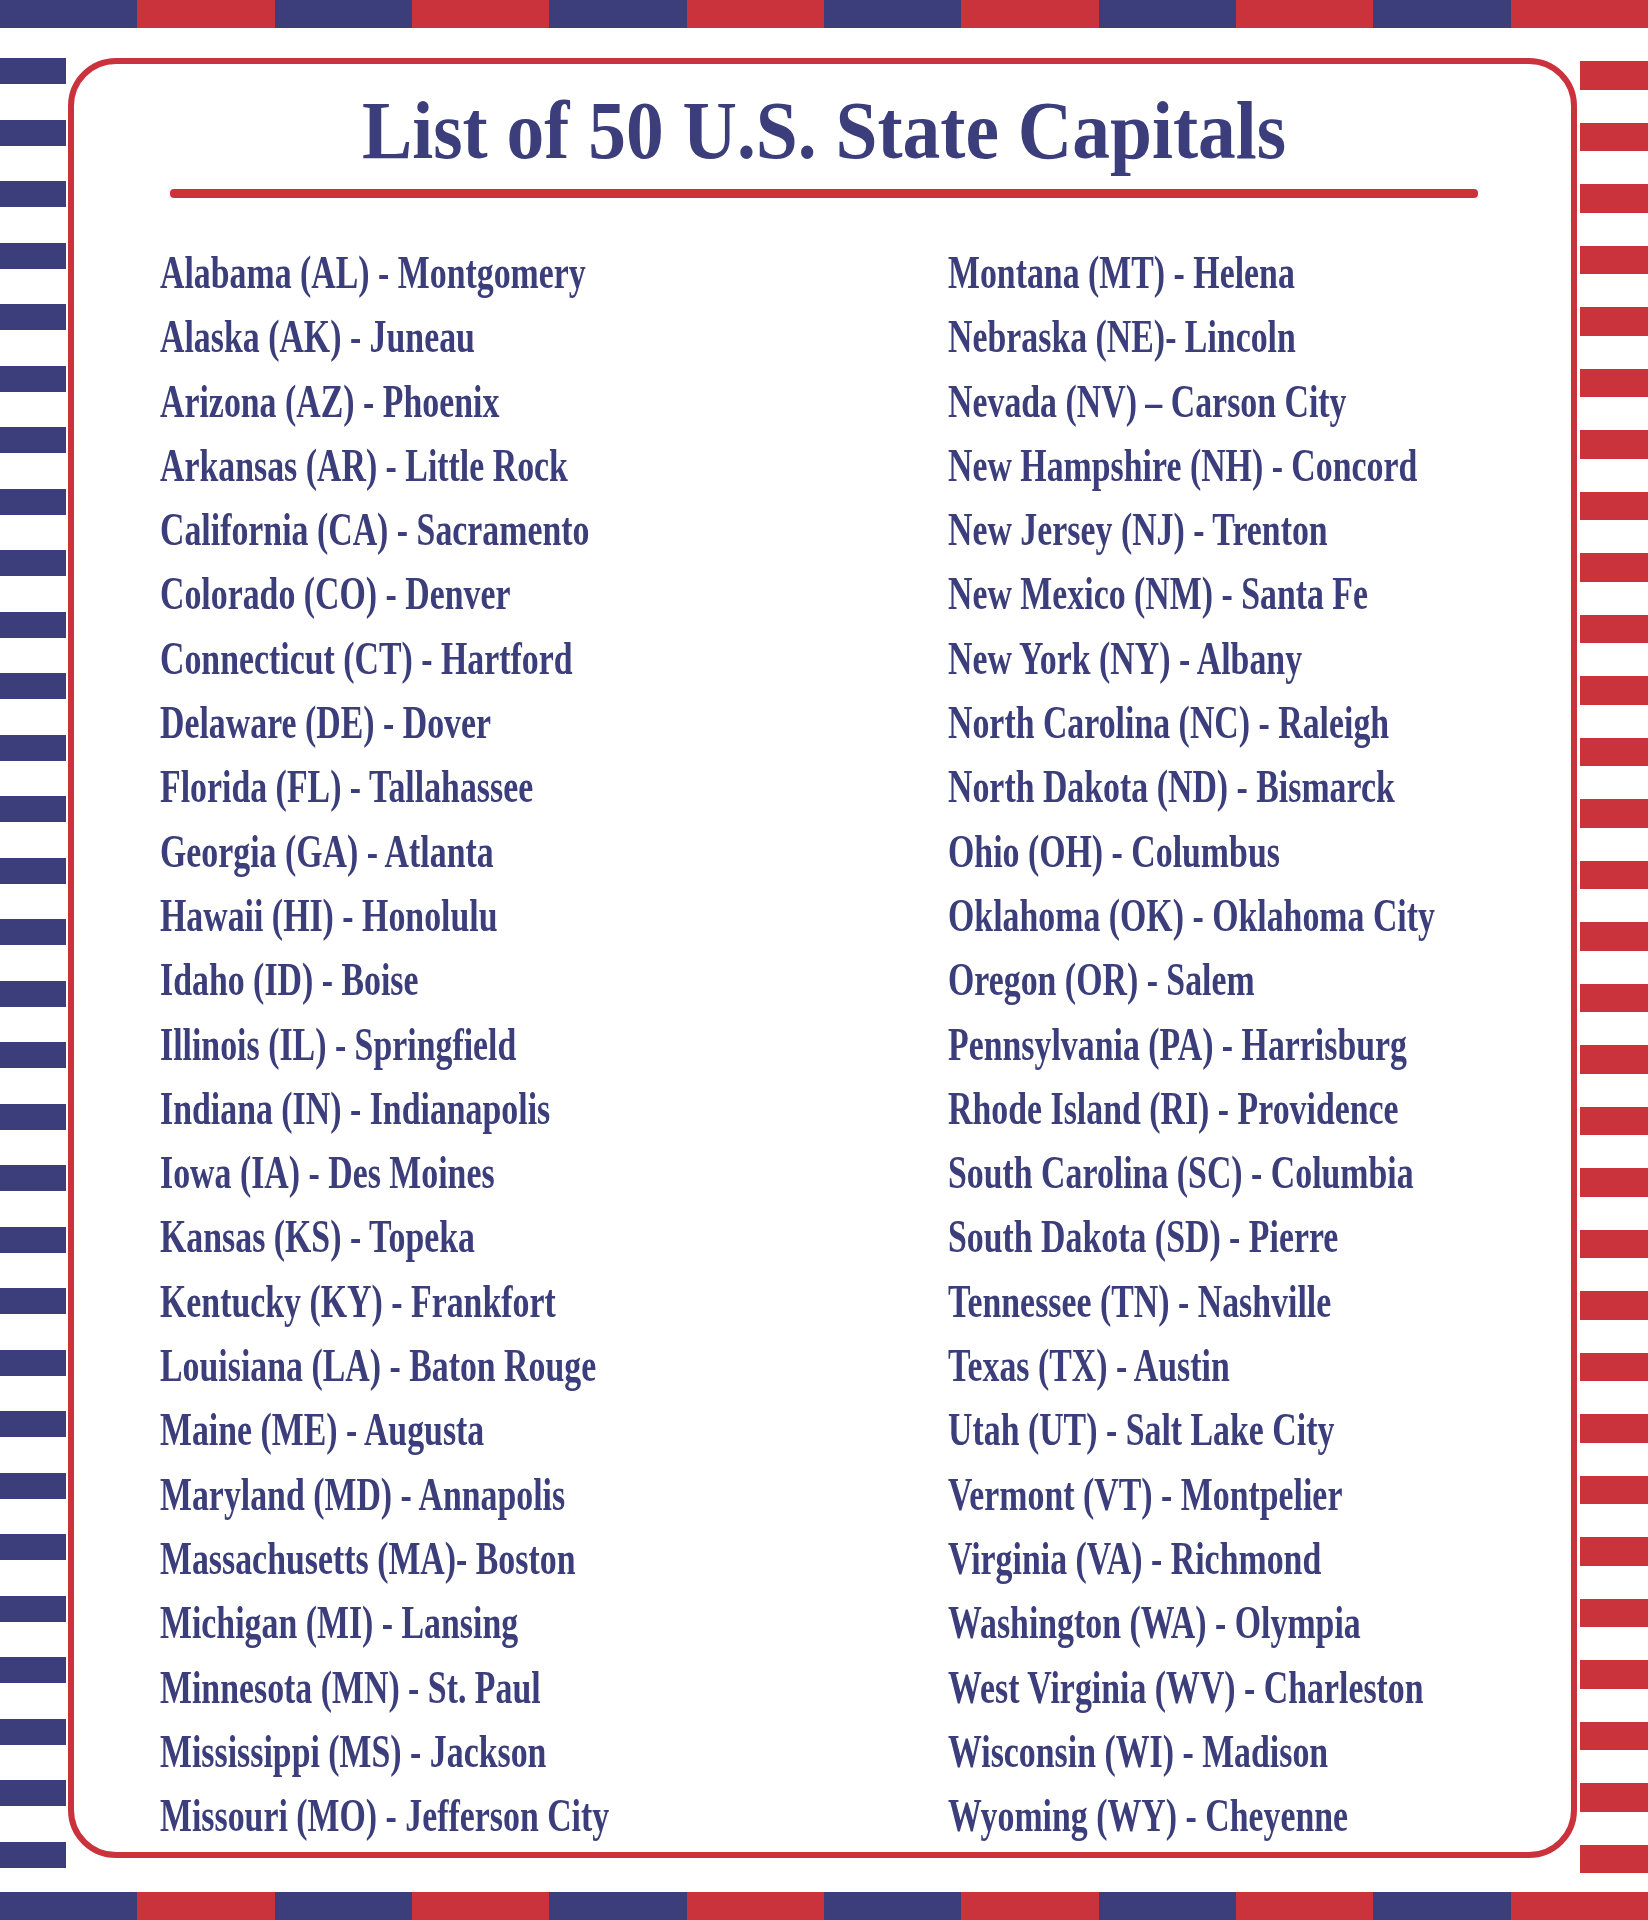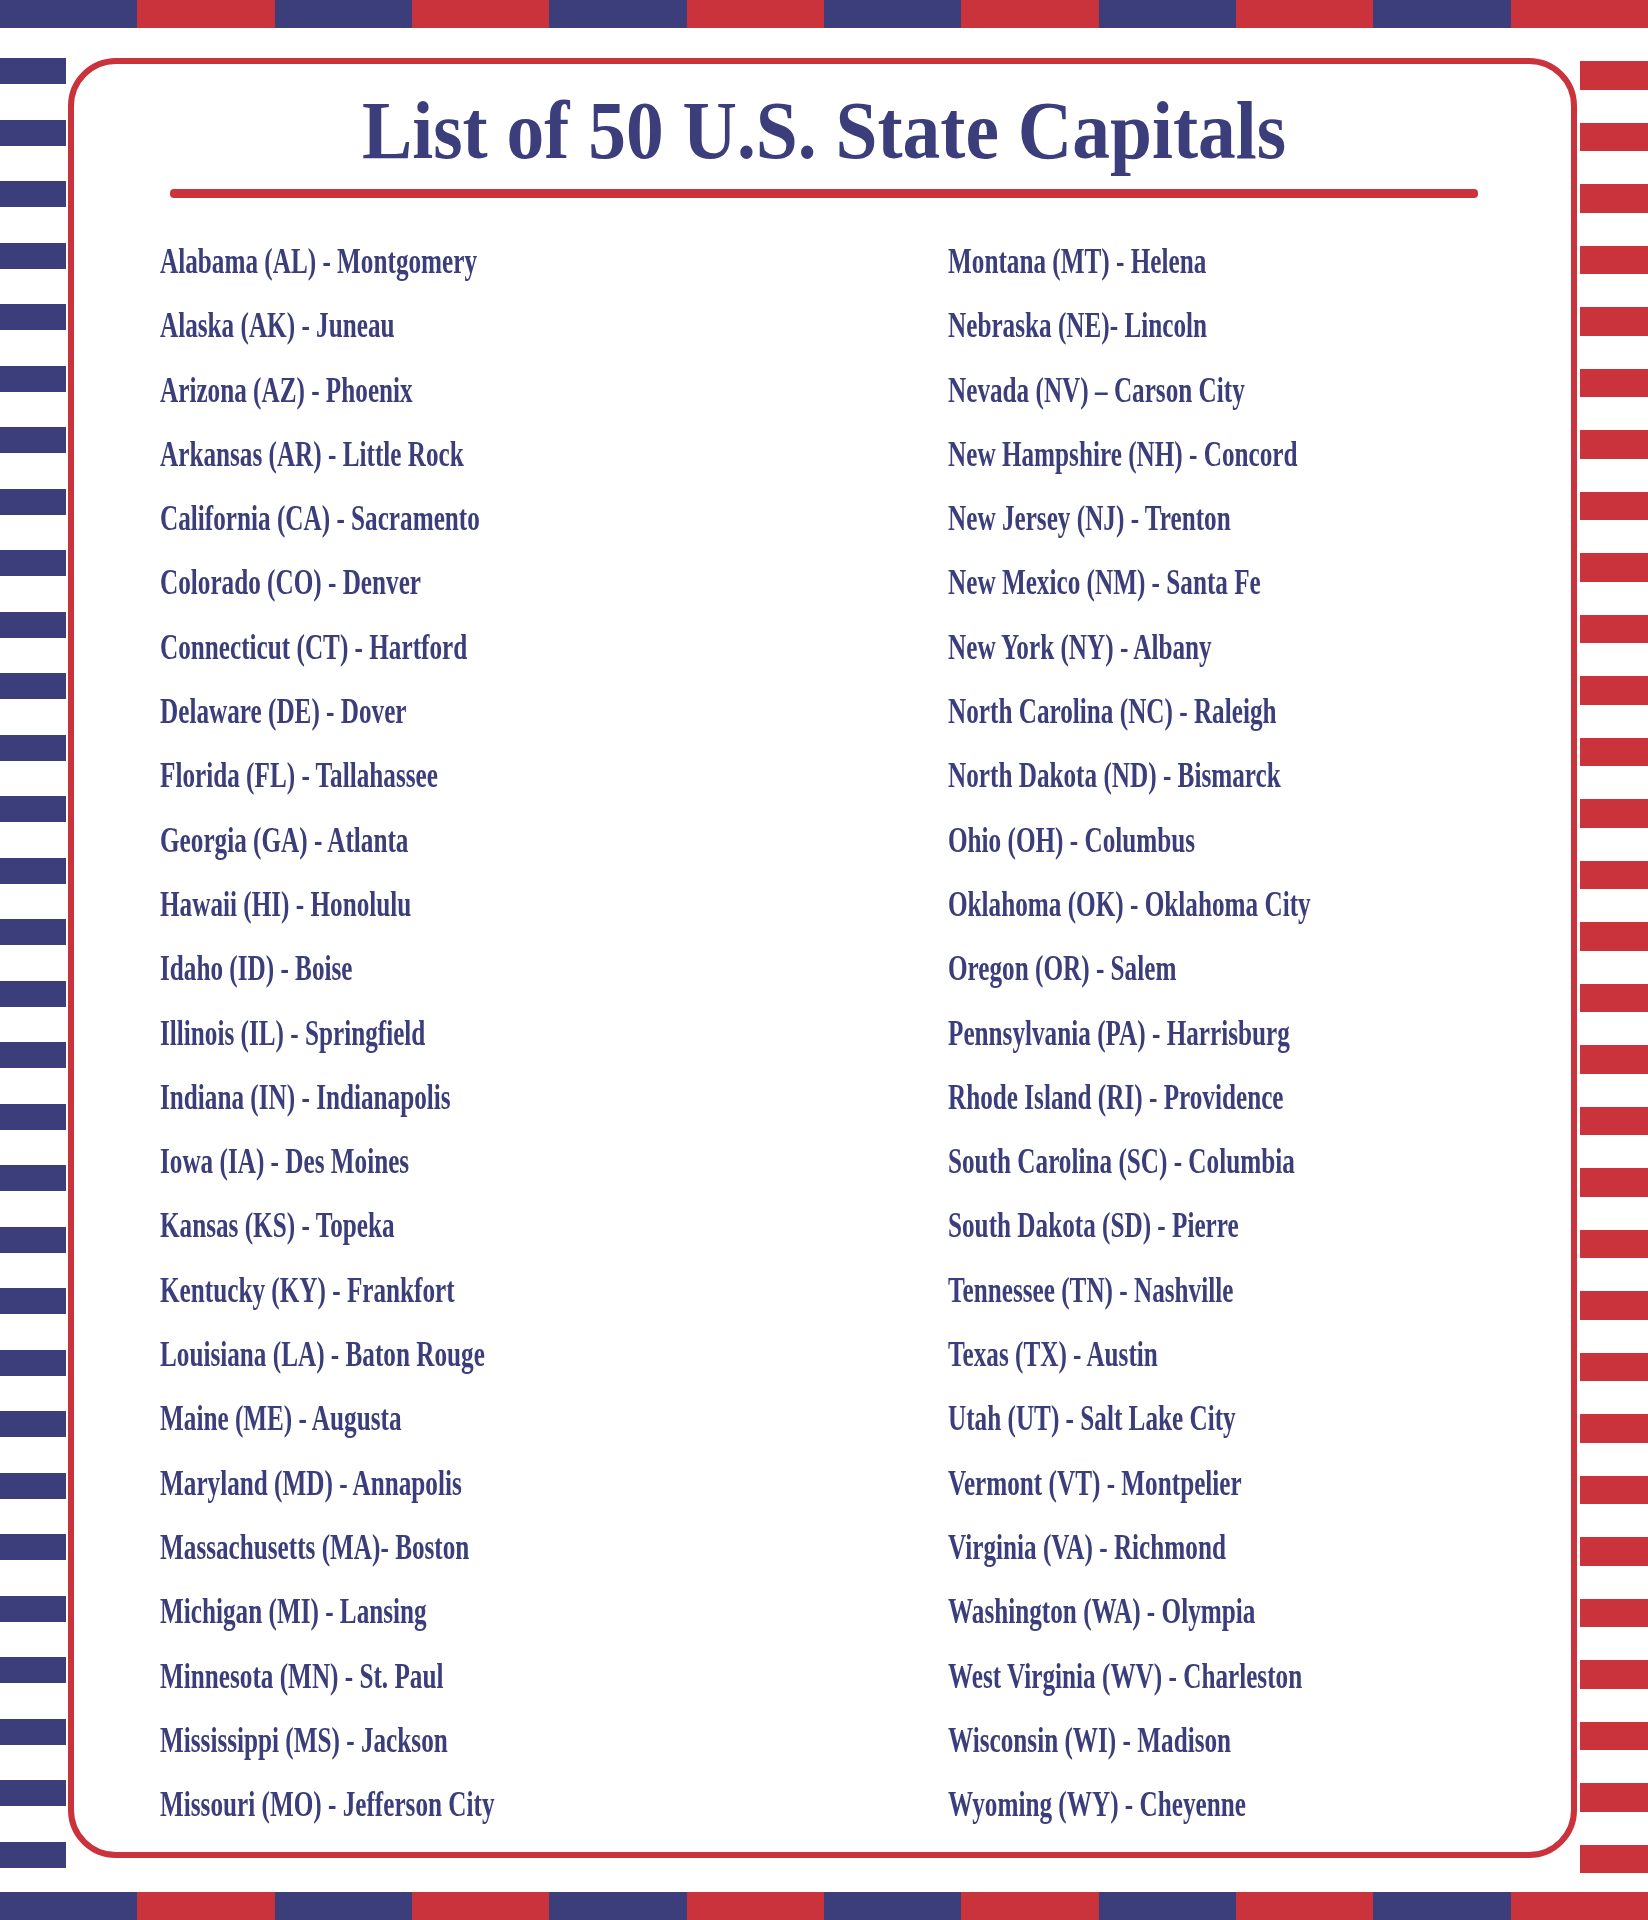--- a/index.html
+++ b/index.html
@@ -81,22 +81,22 @@
     position:absolute;
     left:170px;
     top:189px;
     width:1308px;
     height:9px;
     background:var(--red);
     border-radius:4px;
   }
   .col{
     position:absolute;
-    top:230px;
-    font-size:35px;
+    top:240px;
+    font-size:47px;
     font-weight:bold;
     line-height:64.3px;
     color:var(--text);
   }
   .col-left{left:160px;}
   .col-right{left:948px;}
   .entry{
     white-space:nowrap;
     transform:scaleX(0.72);
     transform-origin:0 50%;

